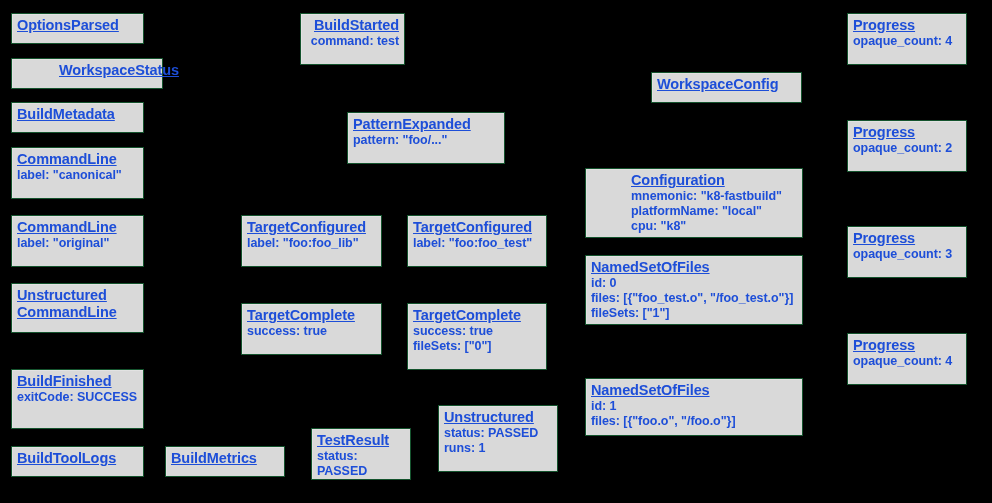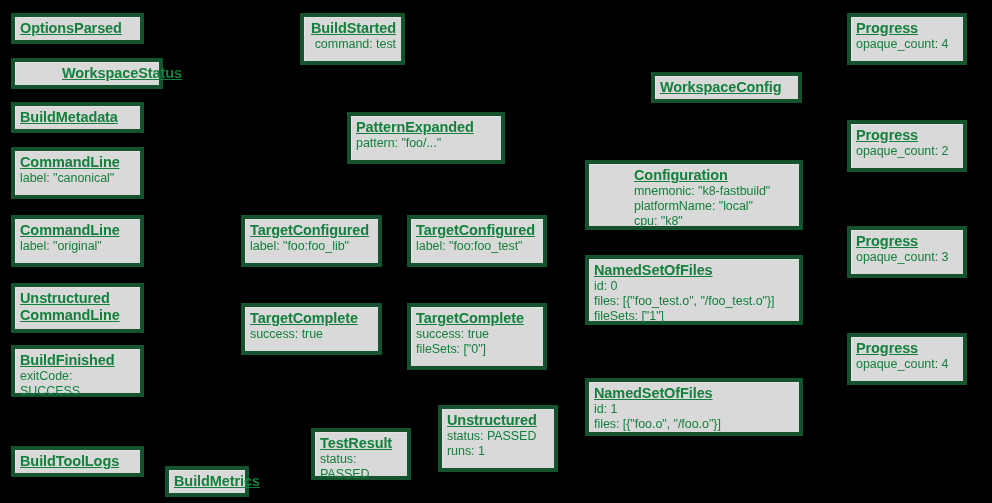--- a/index.html
+++ b/index.html
@@ -13,39 +13,39 @@
     width: 992px;
     height: 503px;
     background: #000000;
     overflow: hidden;
     font-family: "Liberation Sans", sans-serif;
   }
   .node {
     position: absolute;
     box-sizing: border-box;
     background: #d9d9d9;
-    border: 4px solid #14532d;
+    border: 1px solid #14532d;
     box-shadow: 1px 1px 0 rgba(255,255,255,0.25) inset;
     padding: 3px 5px 4px 5px;
-    color: #15803d;
+    color: #1d4ed8;
   }
   .node-title {
     font-size: 14.5px;
     font-weight: bold;
     text-decoration: underline;
     line-height: 17px;
     white-space: pre;
     letter-spacing: -0.1px;
   }
   .node-title.two-line {
     white-space: pre-line;
   }
   .node-fields {
     font-size: 12.5px;
-    font-weight: normal;
+    font-weight: bold;
     line-height: 15px;
     white-space: pre-line;
     letter-spacing: -0.05px;
     margin-top: 0px;
   }
   .node-fields:empty { display: none; }
 </style>
 </head>
 <body>
 
@@ -64,28 +64,28 @@
       <div class="node-fields">label: "canonical"</div>
     </div>
     <div class="node" style="left: 11px; top: 215px; width: 133px; height: 52px;">
       <div class="node-title">CommandLine</div>
       <div class="node-fields">label: "original"</div>
     </div>
     <div class="node" style="left: 11px; top: 283px; width: 133px; height: 50px;">
       <div class="node-title two-line">Unstructured
 CommandLine</div>
     </div>
-    <div class="node" style="left: 11px; top: 345px; width: 133px; height: 52px;">
+    <div class="node" style="left: 11px; top: 369px; width: 133px; height: 60px;">
       <div class="node-title">BuildFinished</div>
       <div class="node-fields">exitCode: SUCCESS</div>
     </div>
     <div class="node" style="left: 11px; top: 446px; width: 133px; height: 31px;">
       <div class="node-title">BuildToolLogs</div>
     </div>
-    <div class="node" style="left: 165px; top: 446px; width: 84px; height: 31px; margin-top: 20px;">
+    <div class="node" style="left: 165px; top: 446px; width: 120px; height: 31px;">
       <div class="node-title">BuildMetrics</div>
     </div>
     <div class="node" style="left: 300px; top: 13px; width: 105px; height: 52px; text-align: right;">
       <div class="node-title">BuildStarted</div>
       <div class="node-fields">command: test</div>
     </div>
     <div class="node" style="left: 299px; top: 112px; width: 158px; height: 52px; margin-left: 48px;">
       <div class="node-title">PatternExpanded</div>
       <div class="node-fields">pattern: "foo/..."</div>
     </div>
@@ -111,21 +111,21 @@
       <div class="node-fields">status: PASSED</div>
     </div>
     <div class="node" style="left: 438px; top: 405px; width: 120px; height: 67px;">
       <div class="node-title">Unstructured</div>
       <div class="node-fields">status: PASSED
 runs: 1</div>
     </div>
     <div class="node" style="left: 651px; top: 72px; width: 151px; height: 31px;">
       <div class="node-title">WorkspaceConfig</div>
     </div>
-    <div class="node" style="left: 585px; top: 160px; width: 218px; height: 70px; padding-left: 45px;">
+    <div class="node" style="left: 585px; top: 168px; width: 218px; height: 70px; padding-left: 45px;">
       <div class="node-title">Configuration</div>
       <div class="node-fields">mnemonic: "k8-fastbuild"
 platformName: "local"
 cpu: "k8"</div>
     </div>
     <div class="node" style="left: 585px; top: 255px; width: 218px; height: 70px;">
       <div class="node-title">NamedSetOfFiles</div>
       <div class="node-fields">id: 0
 files: [{"foo_test.o", "/foo_test.o"}]
 fileSets: ["1"]</div>

